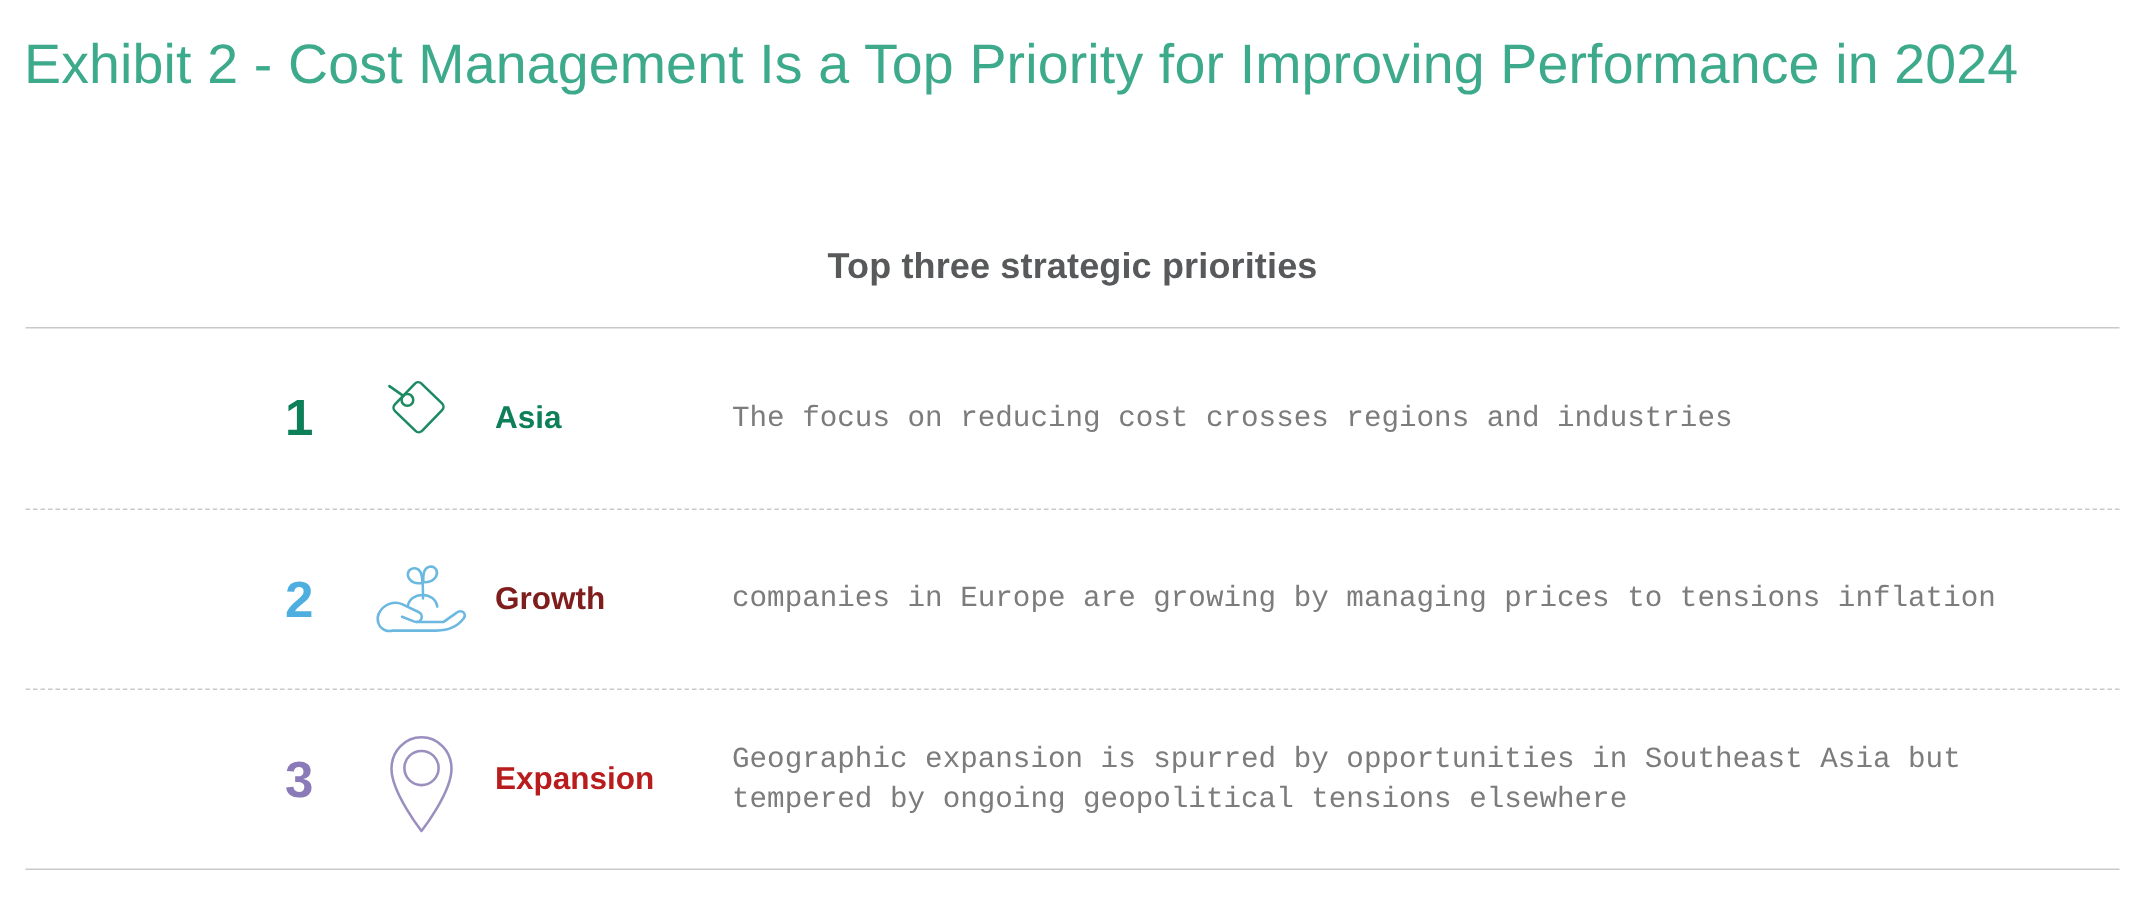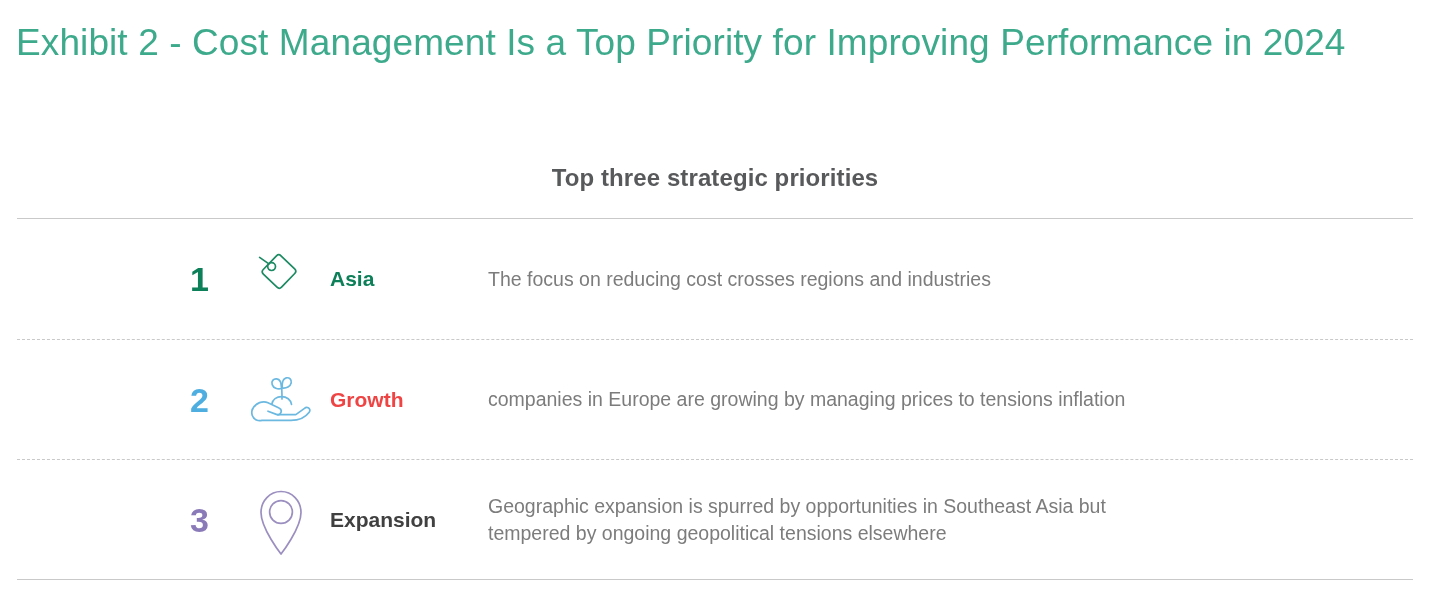--- a/index.html
+++ b/index.html
@@ -87,21 +87,21 @@
     box-sizing: border-box;
   }
   .desc {
     flex: 1;
     font-size: 19.5px;
     line-height: 27px;
     color: #7c7c7c;
     font-weight: 300;
     padding-right: 20px;
   }
-  .desc .line { display: block; }
+  .desc .line { display: block; font-family: Liberation Mono, monospace; }
 </style>
 </head>
 <body>
 
 <div class="exhibit">
 
   <div class="title">Exhibit 2 - Cost Management Is a Top Priority for Improving Performance in 2024</div>
 
   <div class="col-header">Top three strategic priorities</div>
 
@@ -137,37 +137,37 @@
             <path d="M38.2 19.0 C42.4 19.6 46.4 17.6 47.2 13.9 C47.9 10.5 45.4 8.2 42.2 8.9 C39.0 9.6 37.8 13.2 38.2 19.0 Z"></path>
 
             <path d="M27.8 35.2 C28.6 30.6 32.6 27.6 37.6 27.6 C42.7 27.6 46.8 30.7 47.5 35.4"></path>
 
             <path d="M8.5 40.2 C11.6 33.6 19.0 31.4 24.0 33.7 L35.0 39.0 C37.0 39.9 37.6 41.9 36.9 43.6 C36.2 45.3 34.2 46.1 32.3 45.4 L24.0 42.2"></path>
 
             <path d="M8.5 40.2 C6.7 44.2 8.4 49.2 12.4 51.0 C14.2 51.8 16.2 51.9 18.0 51.4 L47.0 51.4 C55.4 51.4 61.6 48.0 65.2 43.2 C66.4 41.6 65.9 39.6 64.2 38.8 C62.9 38.2 61.5 38.5 60.5 39.4 L51.8 45.6 L33.5 45.6"></path>
           </g>
         </svg>
       </div>
-      <div class="label" style="color:#ef4444">Growth</div>
+      <div class="label" style="color:#7f1d1d">Growth</div>
       <div class="desc">
         <span class="line">companies in Europe are growing by managing prices to tensions inflation</span>
       </div>
     </div>
 
     <div class="row">
       <div class="rank" style="color:#8a7ab8">3</div>
       <div class="icon-cell">
         <svg width="62" height="76" viewBox="0 0 62 76">
           <g fill="none" stroke="#9b8fc0" stroke-width="1.7" stroke-linecap="round" stroke-linejoin="round">
             <path d="M31 72 C31 72 51 46.5 51 30.5 C51 18.6 42.0 9.5 31 9.5 C20.0 9.5 11 18.6 11 30.5 C11 46.5 31 72 31 72 Z"></path>
             <circle cx="31" cy="30" r="11.4"></circle>
           </g>
         </svg>
       </div>
-      <div class="label" style="color:#404040">Expansion</div>
+      <div class="label" style="color:#b91c1c">Expansion</div>
       <div class="desc">
         <span class="line">Geographic expansion is spurred by opportunities in Southeast Asia but</span>
         <span class="line">tempered by ongoing geopolitical tensions elsewhere</span>
       </div>
     </div>
 
   </div>
 </div>
 
 </body></html>

